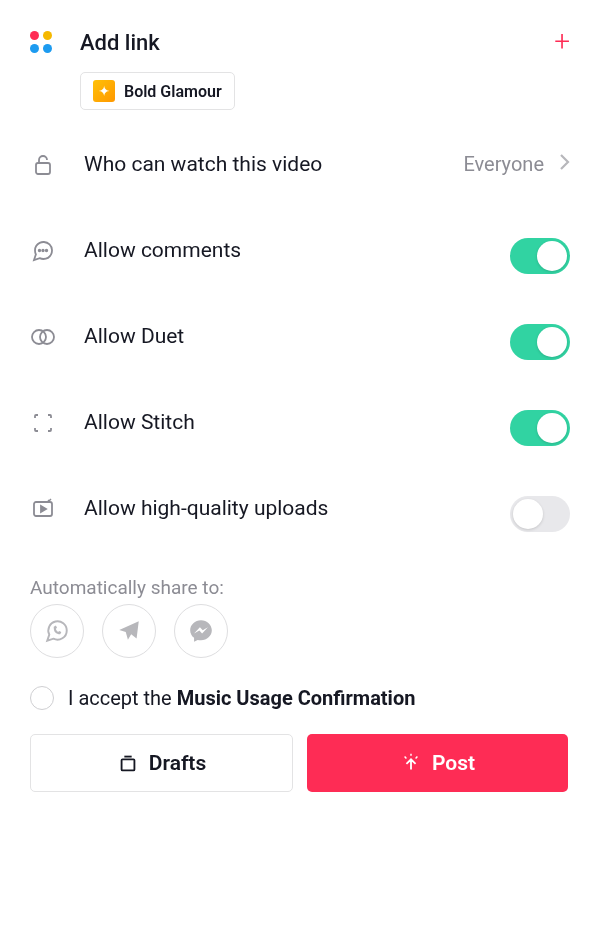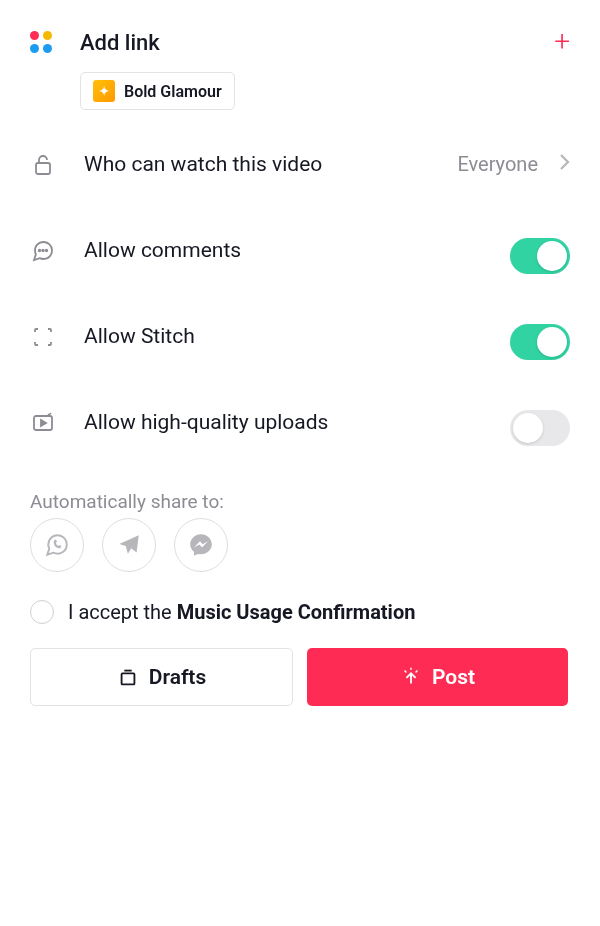--- a/index.html
+++ b/index.html
@@ -95,21 +95,21 @@
       flex-shrink: 0;
     }
     .setting-label {
       font-size: 21px;
       flex: 1;
       color: #161823;
     }
     .setting-value {
       font-size: 20px;
       color: #8c8c94;
-      margin-right: 20px;
+      margin-right: 14px;
     }
     .chevron {
       color: #b7b7bb;
       display: flex;
       align-items: center;
     }
     .toggle {
       width: 60px;
       height: 36px;
       border-radius: 18px;
@@ -247,20 +247,32 @@
         <circle cx="12" cy="11.5" r="0.8" fill="currentColor"></circle>
         <circle cx="15.5" cy="11.5" r="0.8" fill="currentColor"></circle>
       </svg>
     </div>
     <div class="setting-label">Allow comments</div>
     <div class="toggle on">
         <div class="toggle-knob"></div>
       </div>
   </div>
 
+  <div class="setting-row">
+    <div class="setting-icon">
+      <svg width="26" height="24" viewBox="0 0 26 24" fill="none" stroke="currentColor" stroke-width="1.8">
+        <circle cx="9" cy="12" r="7"></circle>
+        <circle cx="17" cy="12" r="7"></circle>
+      </svg>
+    </div>
+    <div class="setting-label">Allow Duet</div>
+    <div class="toggle on">
+        <div class="toggle-knob"></div>
+      </div>
+  </div>
 
   <div class="setting-row">
     <div class="setting-icon">
       <svg width="24" height="24" viewBox="0 0 24 24" fill="none" stroke="currentColor" stroke-width="1.8">
         <path d="M7 4H5a1 1 0 0 0-1 1v2M17 4h2a1 1 0 0 1 1 1v2M7 20H5a1 1 0 0 1-1-1v-2M17 20h2a1 1 0 0 0 1-1v-2"></path>
       </svg>
     </div>
     <div class="setting-label">Allow Stitch</div>
     <div class="toggle on">
         <div class="toggle-knob"></div>

